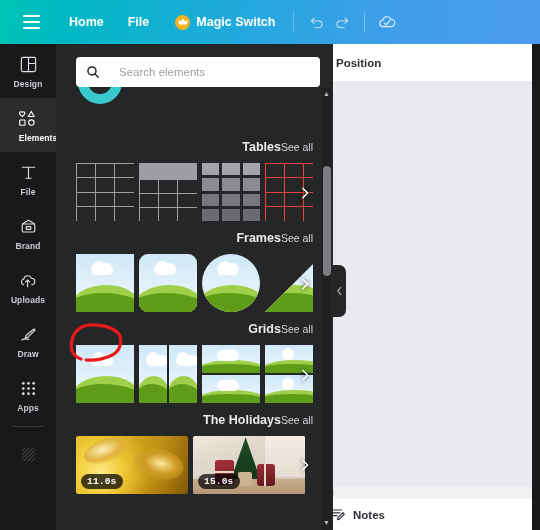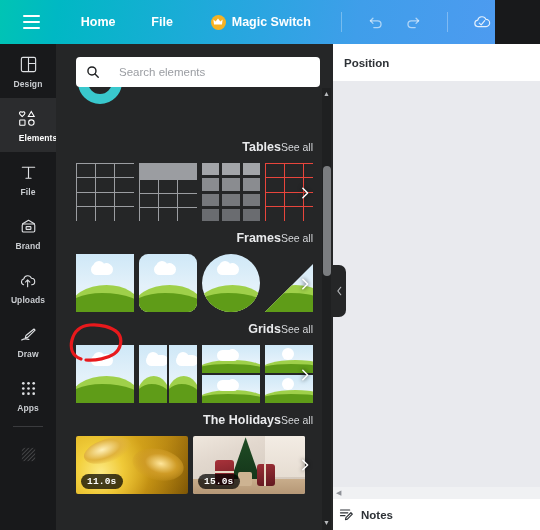--- a/index.html
+++ b/index.html
@@ -7,23 +7,23 @@
   html, body {
     width: 540px; height: 530px;
     overflow: hidden;
     font-family: "Liberation Sans", sans-serif;
     background: #18191b;
   }
   .app { position: relative; width: 540px; height: 530px; }
 
   
   .topbar {
-    position: absolute; top: 0; left: 0; width: 495px; height: 44px;
+    position: absolute; top: 0; left: 0; width: 540px; height: 44px;
     background: linear-gradient(100deg, #00c4b4 0%, #00b8c4 12%, #23a8dd 45%, #3f9eea 72%, #4d9bf0 100%);
-    display: flex; align-items: center; z-index: 40; justify-content: space-between;
+    display: flex; align-items: center; z-index: 40;
   }
   .hamburger {
     width: 34px; height: 26px; margin-left: 14px;
     display: flex; flex-direction: column; justify-content: center;
     align-items: center; gap: 4px; cursor: pointer; border-radius: 4px;
   }
   .hamburger span { display: block; width: 17px; height: 1.8px; background: #fff; border-radius: 1px; }
   .tb-item {
     color: #fff; font-size: 12.5px; font-weight: bold;
     padding: 5px 9px; border-radius: 4px; cursor: pointer; white-space: nowrap;
@@ -190,21 +190,21 @@
 
   
   .collapse-handle {
     position: absolute; left: 333px; top: 265px; width: 13px; height: 52px;
     background: #252627; border-radius: 0 7px 7px 0; z-index: 25;
     display: flex; align-items: center; justify-content: center; cursor: pointer;
   }
   .collapse-handle svg { display: block; }
 
   
-  .editor { position: absolute; top: 44px; left: 333px; width: 207px; height: 486px; background: #e9eaee; }
+  .editor { position: absolute; top: 44px; left: 325px; width: 207px; height: 486px; background: #e9eaee; }
   .position-bar {
     position: absolute; top: 0; left: 0; width: 207px; height: 37px;
     background: #fff; display: flex; align-items: center; padding-left: 11px;
   }
   .position-label { font-size: 11.5px; font-weight: bold; color: #2d3136; }
   .canvas-area { position: absolute; top: 37px; left: 0; width: 207px; height: 419px; background: #e9eaee; }
   .hscroll { position: absolute; bottom: 31px; left: 0; width: 207px; height: 12px; background: #f0f1f3; display: flex; align-items: center; }
   .hscroll-arrow { font-size: 7px; color: #8d9096; margin-left: 3px; }
   .bottom-bar {
     position: absolute; bottom: 0; left: 0; width: 207px; height: 31px;

